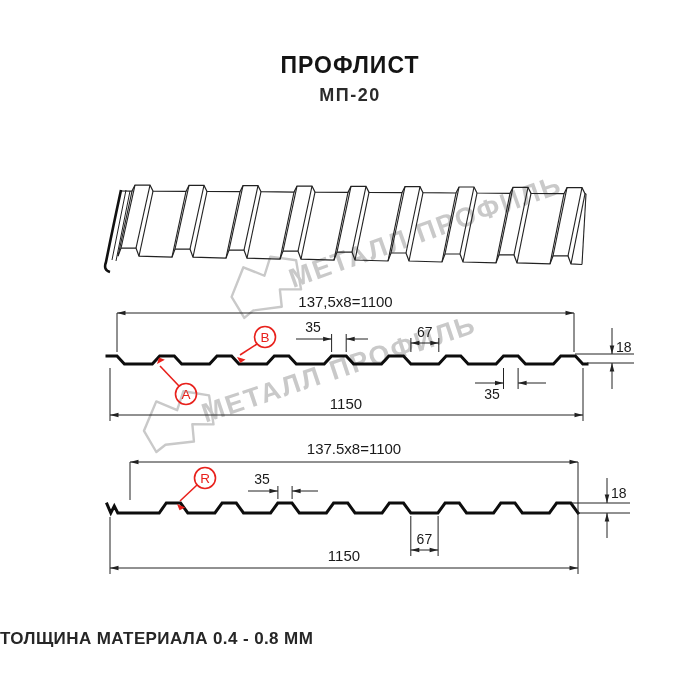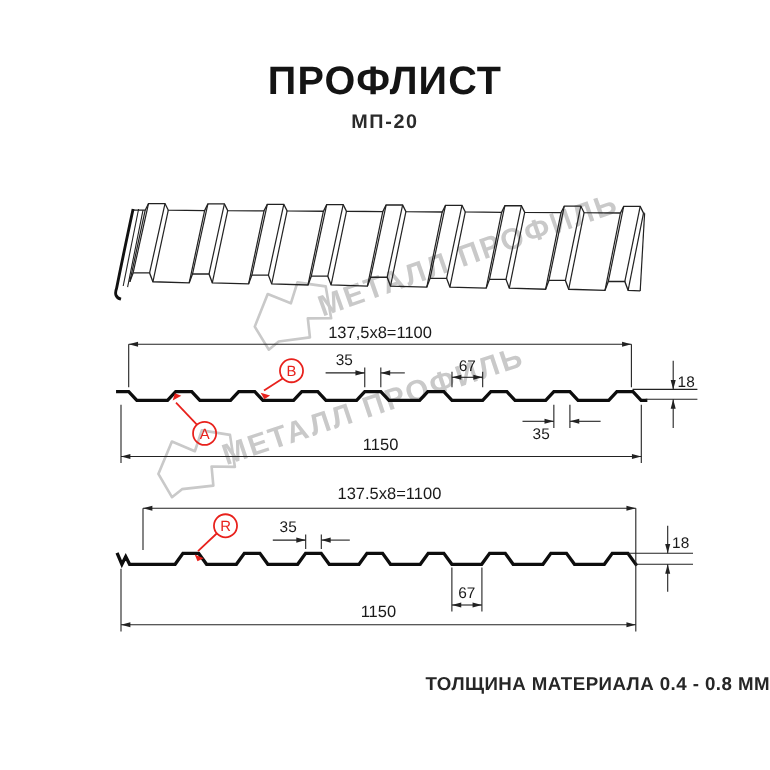--- a/index.html
+++ b/index.html
@@ -1,21 +1,21 @@
 <!DOCTYPE html>
 <html><head>
 <meta charset="utf-8">
 <style>
   html,body{margin:0;padding:0;background:#fff;}
   .page{position:relative;width:700px;height:700px;background:#fff;overflow:hidden;
         font-family:"Liberation Sans",sans-serif;}
   .header{position:absolute;top:52px;left:0;width:700px;text-align:center;}
-  .header h1{margin:0;font-size:36px;font-weight:800;letter-spacing:1px;color:#141414;}
+  .header h1{margin:0;font-size:23px;font-weight:800;letter-spacing:1px;color:#141414;}
   .subtitle{margin-top:6px;font-size:18px;font-weight:700;letter-spacing:1.5px;color:#2b2b2b;}
-  .footer{position:absolute;top:612px;left:0;width:700px;text-align:right;
+  .footer{position:absolute;top:629px;left:0;width:700px;text-align:left;
           font-size:17px;font-weight:700;letter-spacing:0.4px;color:#262626;}
   svg{position:absolute;top:0;left:0;}
   .dim{font-size:14px;fill:#1a1a1a;}
   .dimL{font-size:15px;fill:#1a1a1a;}
   .mid{text-anchor:middle;}
   .lbl{font-size:13.5px;fill:#e8211c;text-anchor:middle;font-weight:400;}
   .wm-text{font-size:27px;font-weight:700;letter-spacing:2px;fill:#c9c9c9;}
   .wm-logo{fill:none;stroke:#c9c9c9;stroke-width:2.4;stroke-linejoin:round;}
   .red{stroke:#e8211c;fill:none;stroke-width:1.6;}
 </style>

